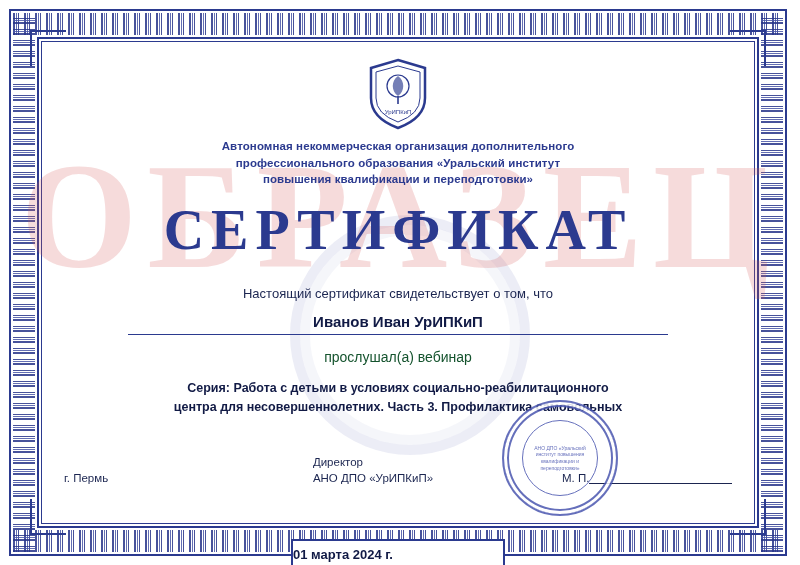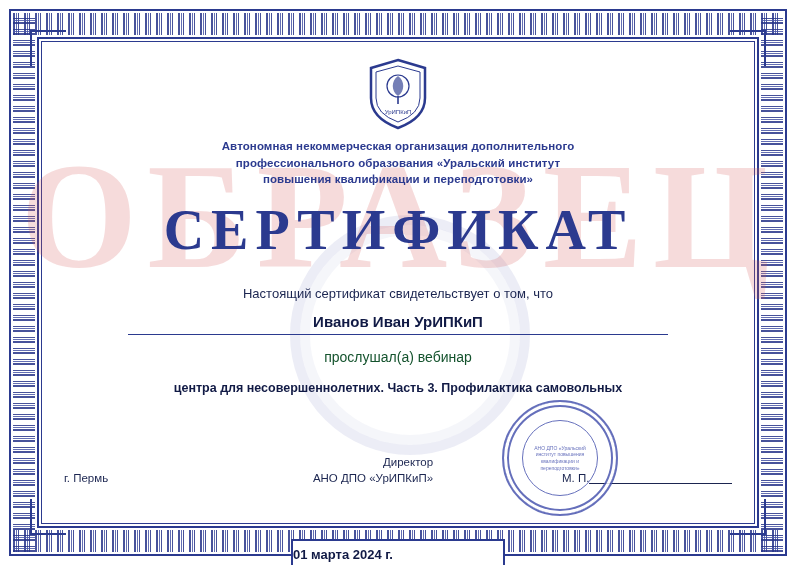--- a/index.html
+++ b/index.html
@@ -244,21 +244,21 @@
     left: 14px;
     right: 14px;
     top: 406px;
     display: flex;
     align-items: flex-end;
     justify-content: space-between;
     font-size: 11.5px;
     color: #1b2550;
   }
   .city { width: 120px; text-align: left; padding-bottom: 2px; }
-  .director { text-align: right; line-height: 1.4; }
+  .director { text-align: left; line-height: 1.4; }
   .mp-wrap { width: 170px; display: flex; align-items: flex-end; justify-content: flex-end; padding-bottom: 2px;}
   .mp-line { flex: 1; border-bottom: 1px solid #1b2550; height: 11px; }
 
   .disclaimer {
     position: absolute;
     left: 0;
     right: 0;
     top: 448px;
     font-size: 10.5px;
     color: #3a4470;
@@ -322,20 +322,21 @@
     <div class="title">СЕРТИФИКАТ</div>
 
     <div class="subtitle">Настоящий сертификат свидетельствует о том, что</div>
 
     <div class="recipient">Иванов Иван УрИПКиП</div>
     <div class="rule"></div>
 
     <div class="action">прослушал(а) вебинар</div>
 
     <div class="course">
+      <div>Серия: Работа с детьми в условиях социально-реабилитационного</div>
       <div>центра для несовершеннолетних. Часть 3. Профилактика самовольных</div>
     </div>
 
     <div class="stamp">
       <div class="stamp-inner">
         <div class="stamp-text">АНО ДПО «Уральский институт повышения квалификации и переподготовки»</div>
       </div>
     </div>
 
     <div class="footer-row">

